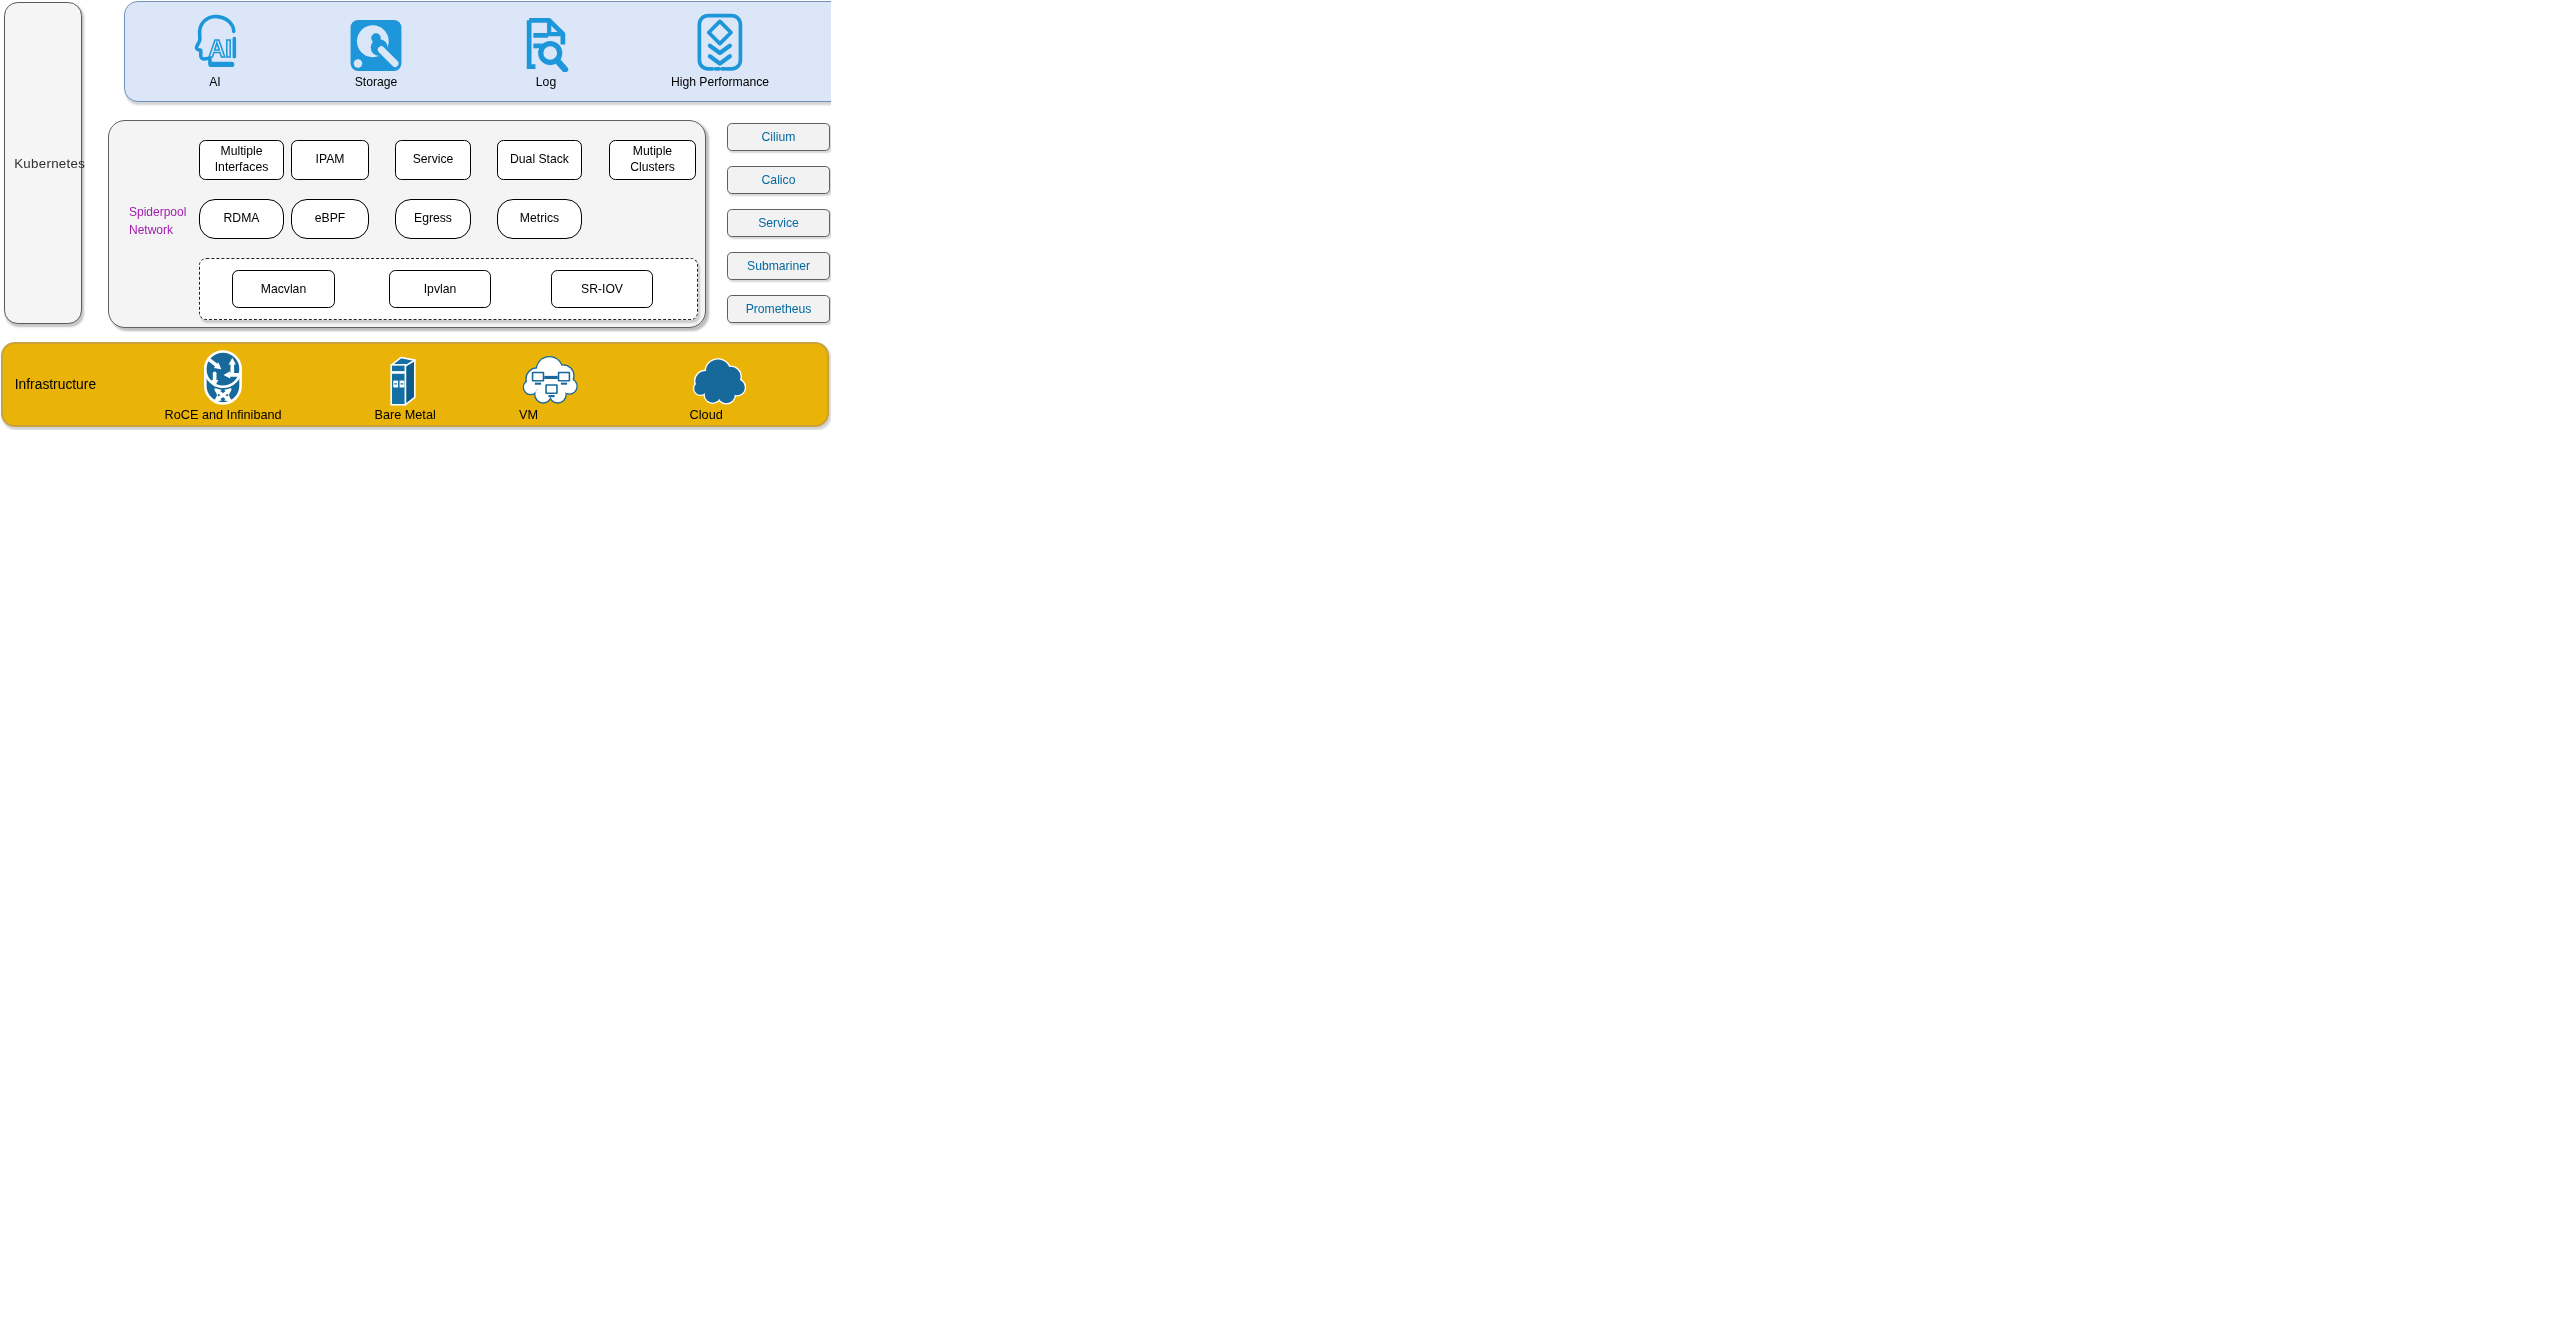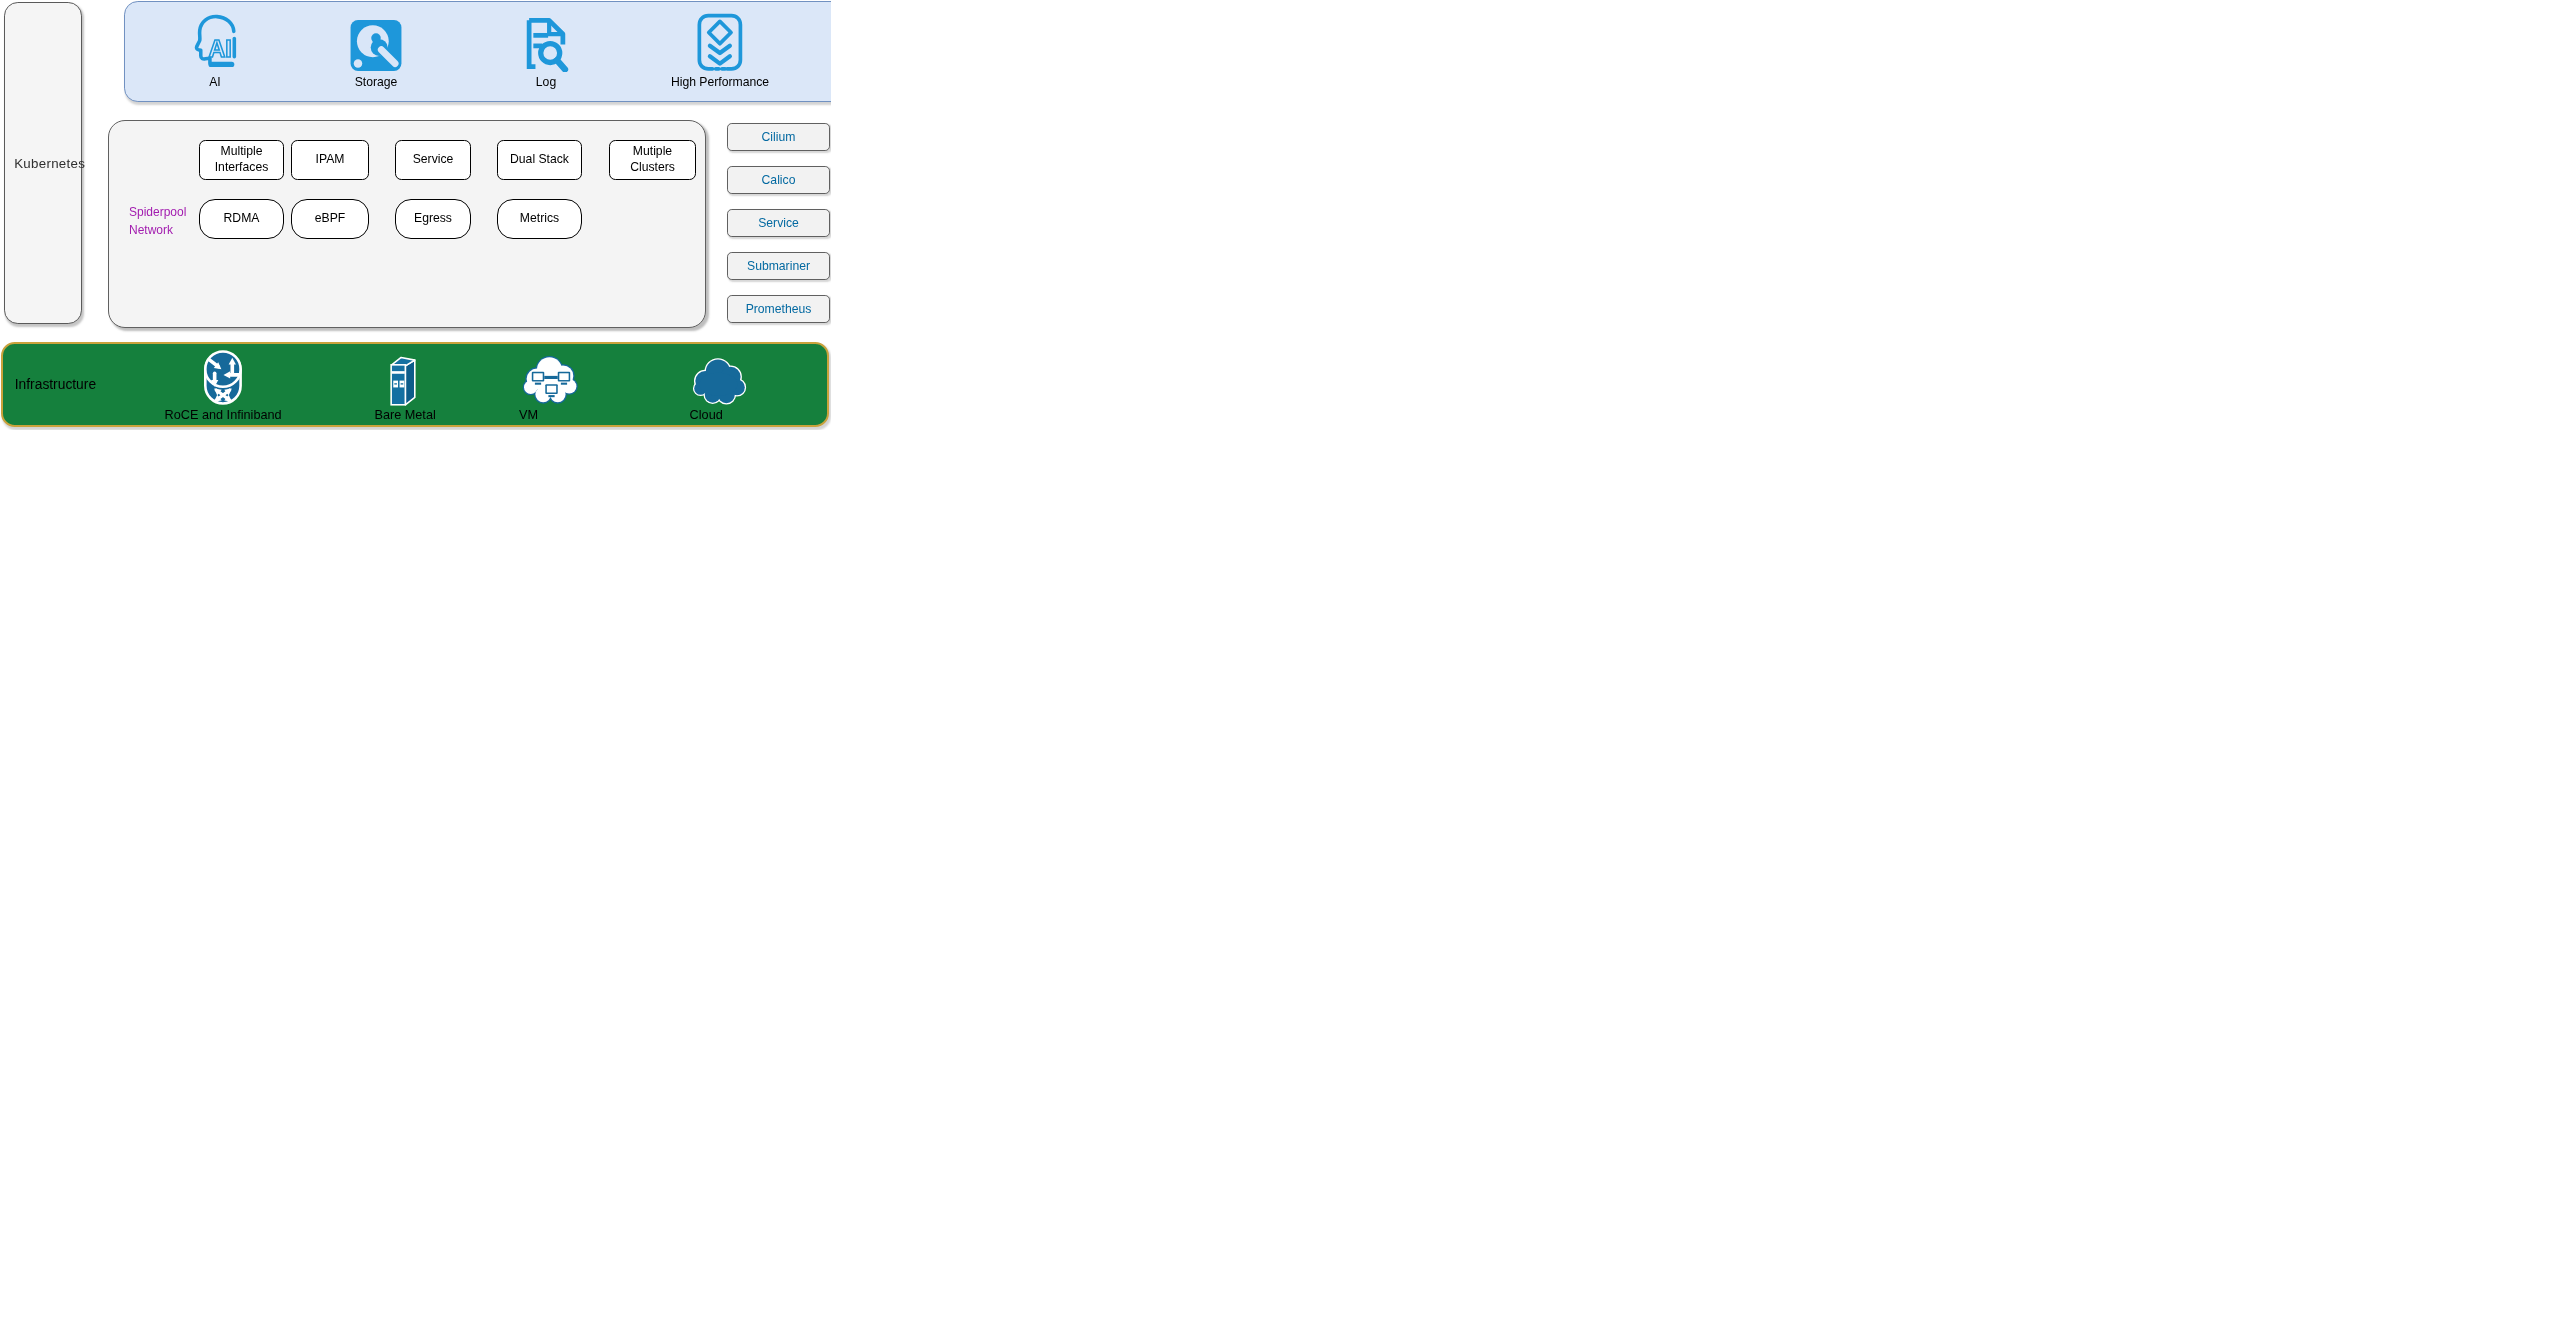--- a/index.html
+++ b/index.html
@@ -40,21 +40,21 @@
   .cni1 { left:32px; width:103px; } .cni2 { left:189px; width:102px; } .cni3 { left:351px; width:102px; }
 
   
   .eco-col { position:absolute; left:727px; top:123px; width:103px; display:flex;
              flex-direction:column; gap:15.4px; }
   .eco-box { height:27.6px; background:#f2f2f2; border:1.1px solid #606060; border-radius:4.8px;
              display:flex; align-items:center; justify-content:center; font-size:12.2px;
              color:#0369a1; box-sizing:border-box; box-shadow:1.1px 1.6px 1.6px rgba(120,120,120,.3); }
 
   
-  .infra-panel { left:1.1px; top:342px; width:828px; height:85px; background:#15803d;
+  .infra-panel { left:1.1px; top:342px; width:828px; height:85px; background:#eab308;
                  border:2.1px solid #c9a23c; border-radius:13.8px; box-shadow:1.6px 2.1px 2.1px rgba(110,110,110,.3); }
   .infra-label { position:absolute; left:11.7px; top:33px; font-size:13.8px; color:#000; }
   .infra-item { position:absolute; top:2.1px; transform:translateX(-50%); display:flex;
                 flex-direction:column; }
   .infra-slot { height:60px; display:flex; align-items:flex-end; justify-content:center; }
   .infra-cap { margin-top:2.1px; font-size:12.7px; color:#000; white-space:nowrap; }
 </style>
 </head>
 <body>
 
@@ -128,20 +128,25 @@
     <div class="feat r1 c2">IPAM</div>
     <div class="feat r1 c3">Service</div>
     <div class="feat r1 c4">Dual Stack</div>
     <div class="feat r1 c5">Mutiple Clusters</div>
 
     <div class="feat r2 c1">RDMA</div>
     <div class="feat r2 c2">eBPF</div>
     <div class="feat r2 c3">Egress</div>
     <div class="feat r2 c4">Metrics</div>
 
+    <div class="dashed">
+      <div class="cni cni1">Macvlan</div>
+      <div class="cni cni2">Ipvlan</div>
+      <div class="cni cni3">SR-IOV</div>
+    </div>
   </div>
 
   <div class="eco-col">
     <div class="eco-box">Cilium</div>
     <div class="eco-box">Calico</div>
     <div class="eco-box">Service</div>
     <div class="eco-box">Submariner</div>
     <div class="eco-box">Prometheus</div>
   </div>
 

